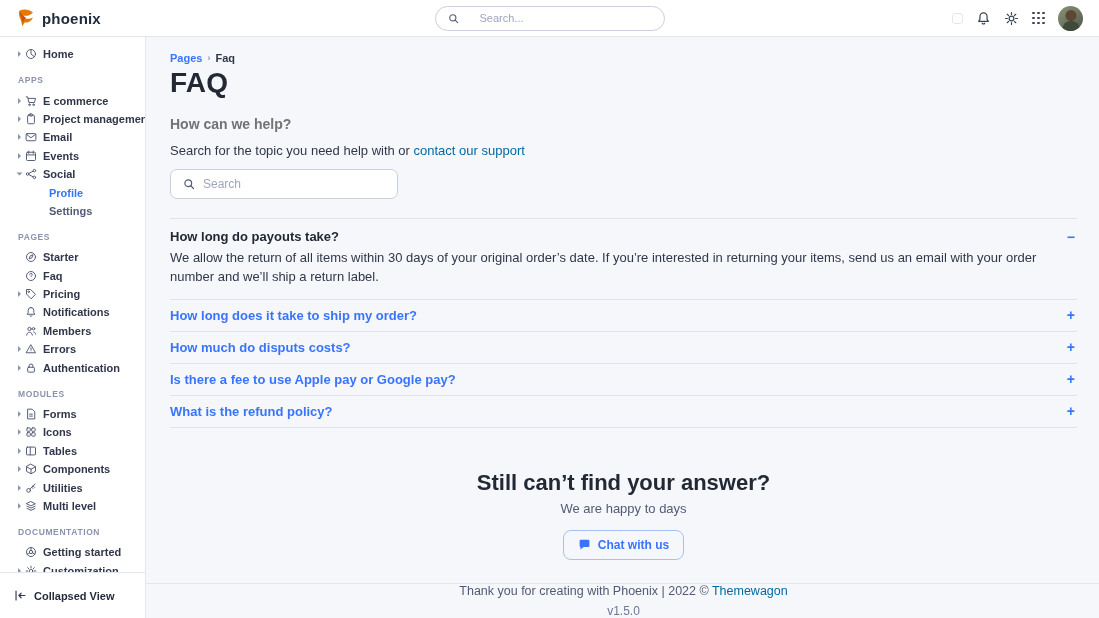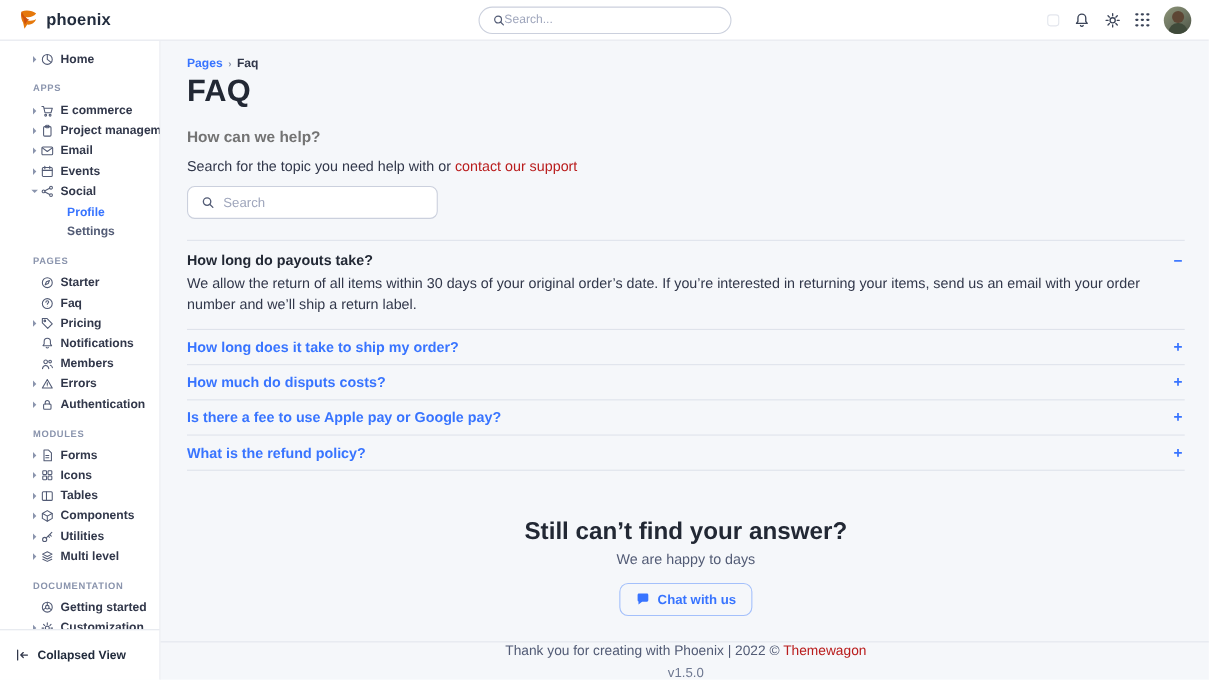--- a/index.html
+++ b/index.html
@@ -3,40 +3,40 @@
 <meta charset="utf-8">
 <style>
   * { margin:0; padding:0; box-sizing:border-box; }
   html,body { width:1099px; height:618px; overflow:hidden; }
   body { font-family:"Liberation Sans", sans-serif; background:#fff; color:#31374a; }
 
   
   .topnav { height:37px; background:#fff; border-bottom:1px solid #e3e6ed; display:flex; align-items:center; padding:0 16px; position:relative; }
   .logo { display:flex; align-items:center; gap:6px; cursor:pointer; }
   .logo-text { font-size:15px; font-weight:700; color:#222c3d; letter-spacing:.2px; }
-  .search-pill { position:absolute; left:50%; transform:translateX(-50%); width:230px; height:25px; border:1px solid #cbd0dd; border-radius:13px; background:#fff; display:flex; align-items:center; gap:0; padding:0 12px; }
+  .search-pill { position:absolute; left:50%; transform:translateX(-50%); width:230px; height:25px; border:1px solid #cbd0dd; border-radius:13px; background:#fff; display:flex; align-items:center; gap:21px; padding:0 12px; }
   .search-pill svg { flex:none; }
   .search-pill input { border:none; outline:none; width:100%; font-size:11px; color:#525b75; font-family:inherit; background:transparent; }
   .search-pill input::placeholder { color:#9fa6bc; }
   .nav-icons { margin-left:auto; display:flex; align-items:center; gap:13px; }
   .theme-sq { width:11px; height:11px; border:1.5px solid #e3e6ed; border-radius:3px; cursor:pointer; }
   .nav-ic { display:flex; cursor:pointer; }
   .grid9 { width:13px; height:13px; display:grid; grid-template-columns:repeat(3,1fr); grid-template-rows:repeat(3,1fr); gap:2px; cursor:pointer; }
   .grid9 i { width:2.6px; height:2.6px; border-radius:50%; background:#3b4458; }
   .avatar { width:25px; height:25px; border-radius:50%; position:relative; overflow:hidden; cursor:pointer;
             background:linear-gradient(140deg,#8d9478 0%,#6b7360 55%,#4c5244 100%); }
   .avatar::before { content:""; position:absolute; left:50%; top:18%; transform:translateX(-50%); width:11px; height:11px; border-radius:50%; background:#5d4634; }
   .avatar::after { content:""; position:absolute; left:50%; top:60%; transform:translateX(-50%); width:17px; height:12px; border-radius:8px 8px 0 0; background:#3f4a3a; }
 
   
   .shell { display:flex; height:581px; }
 
   
   .sidebar { width:146px; flex:none; background:#fff; border-right:1px solid #e3e6ed; display:flex; flex-direction:column; }
-  .side-nav { flex:1; overflow:hidden; padding:8px 6px 0 30px; }
+  .side-nav { flex:1; overflow:hidden; padding:8px 6px 0 18px; }
   .section-label { font-size:8.5px; font-weight:700; letter-spacing:.6px; color:#8a94ad; margin:12px 0 7px; height:9px; }
   .side-item { display:flex; align-items:center; height:18.4px; cursor:pointer; }
   .caret { width:0; height:0; border-left:3.5px solid #8a94ad; border-top:3px solid transparent; border-bottom:3px solid transparent; margin-right:4px; flex:none; }
   .caret.down { transform:rotate(90deg); }
   .caret.hide { visibility:hidden; }
   .side-icon { width:12px; height:12px; display:flex; margin-right:6px; flex:none; }
   .side-label { font-size:11px; font-weight:600; color:#31374a; white-space:nowrap; }
   .side-child { display:flex; align-items:center; height:18.4px; padding-left:31px; font-size:11px; font-weight:600; color:#525b75; cursor:pointer; }
   .side-child.active { color:#3874ff; }
   .sidebar-footer { height:46px; border-top:1px solid #e3e6ed; display:flex; align-items:center; gap:7px; padding:0 14px; font-size:11px; font-weight:600; color:#222c3d; cursor:pointer; }
@@ -47,21 +47,21 @@
 
   .breadcrumb { display:flex; align-items:center; gap:5px; font-size:11px; font-weight:600; }
   .bc-link { color:#3874ff; cursor:pointer; }
   .bc-sep { color:#8a94ad; font-size:9px; }
   .bc-current { color:#31374a; font-weight:700; }
 
   .page-title { margin-top:3px; font-size:28px; font-weight:800; color:#222834; letter-spacing:.2px; }
 
   .help-heading { margin-top:17px; font-size:14px; font-weight:700; color:#737373; }
   .help-text { margin-top:11px; font-size:13px; color:#31374a; }
-  .inline-link { color:#b91c1c; cursor:pointer; }
+  .inline-link { color:#0369a1; cursor:pointer; }
 
   .faq-search { margin-top:11px; width:228px; height:30px; border:1px solid #cbd0dd; border-radius:7px; background:#fff; display:flex; align-items:center; gap:8px; padding:0 12px; }
   .faq-search input { border:none; outline:none; width:100%; font-size:12px; color:#525b75; font-family:inherit; background:transparent; }
   .faq-search input::placeholder { color:#9fa6bc; }
 
   .accordion { margin-top:19px; border-top:1px solid #dfe3eb; }
   .faq-item { border-bottom:1px solid #dfe3eb; padding:8px 0; }
   .faq-item.expanded { padding:10px 0 12px; }
   .faq-q-row { display:flex; align-items:center; justify-content:space-between; cursor:pointer; }
   .faq-q { font-size:13px; font-weight:700; color:#3874ff; }

